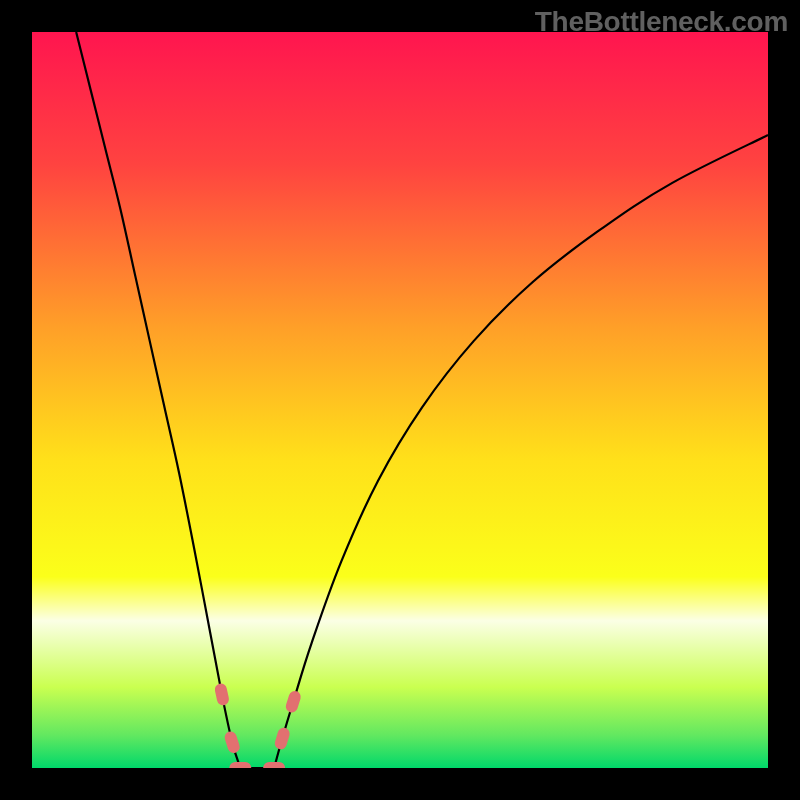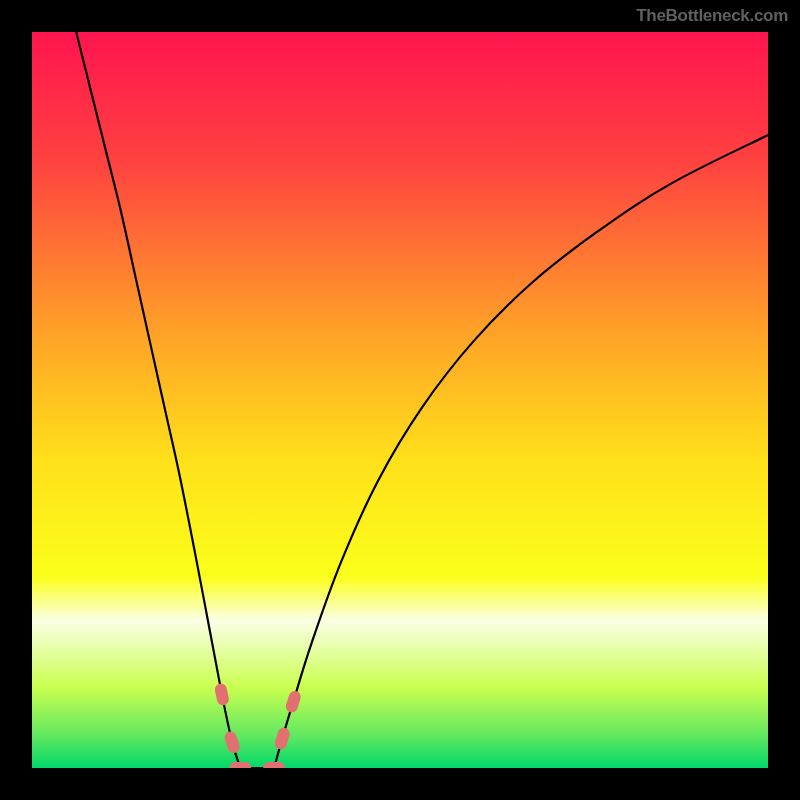--- a/index.html
+++ b/index.html
@@ -14,21 +14,21 @@
   .container {
     position: relative;
     width: 800px;
     height: 800px;
     background: #000;
   }
   .watermark {
     position: absolute;
     top: 6px;
     right: 12px;
-    font-size: 17px;
+    font-size: 28px;
     font-weight: bold;
     color: #606060;
     letter-spacing: -0.3px;
     z-index: 5;
   }
   .plot {
     position: absolute;
     left: 32px;
     top: 32px;
     width: 736px;

